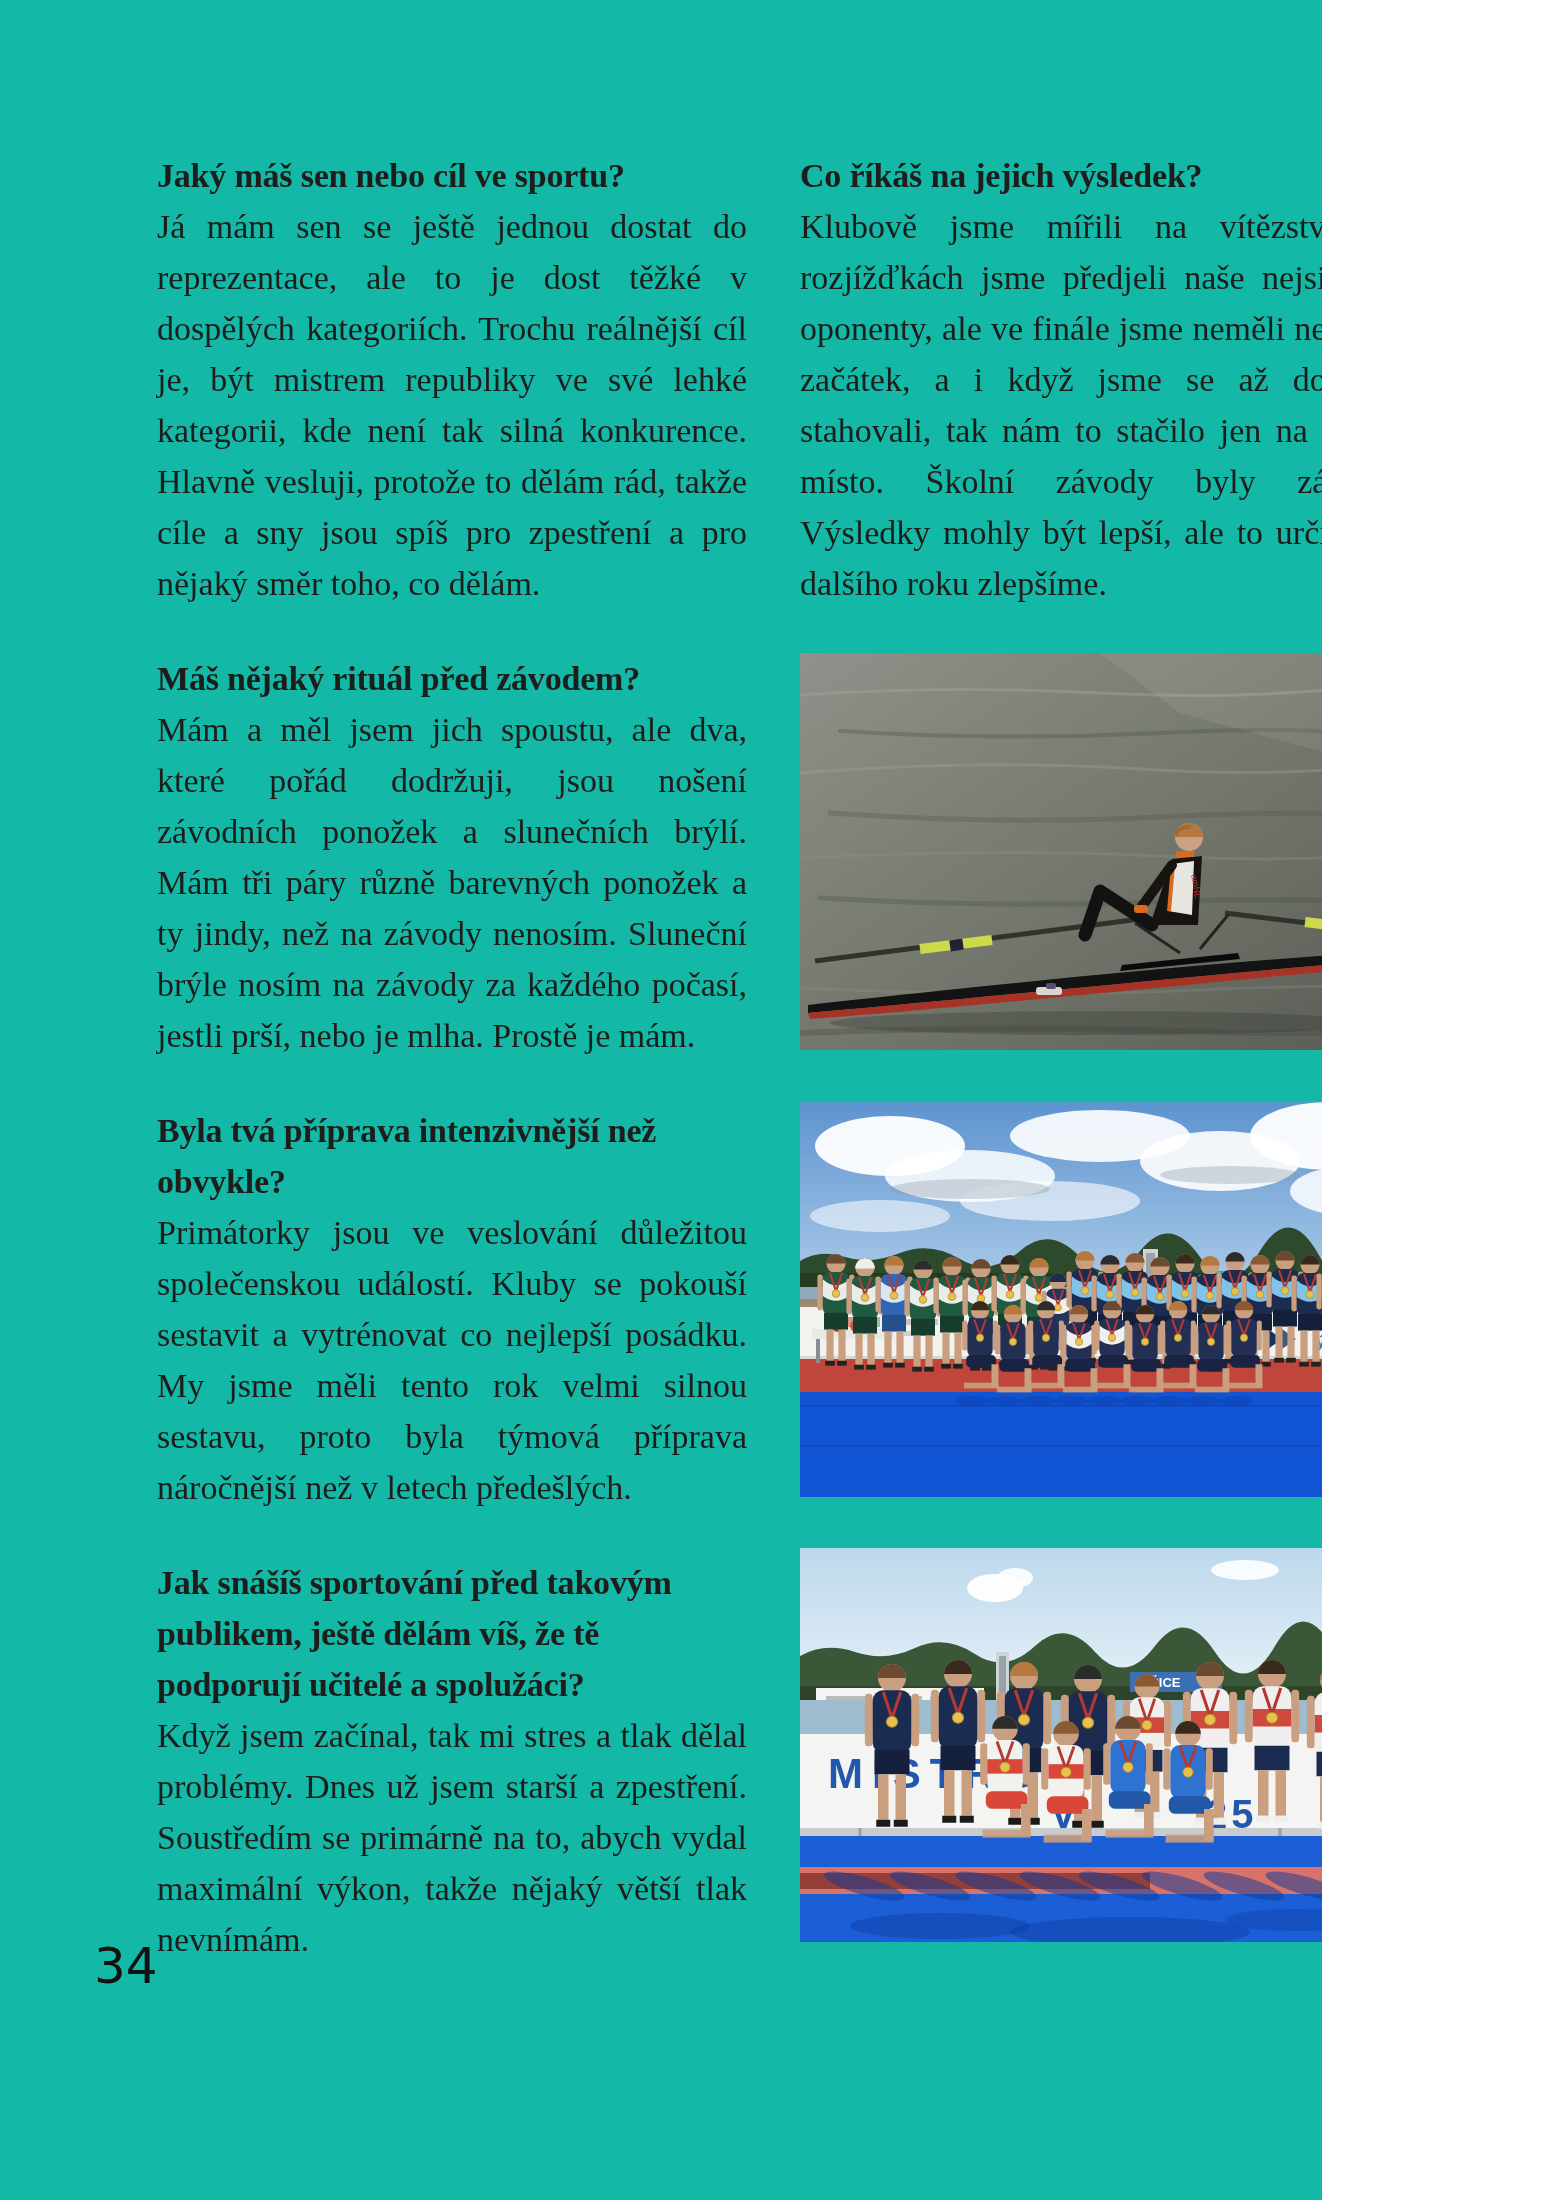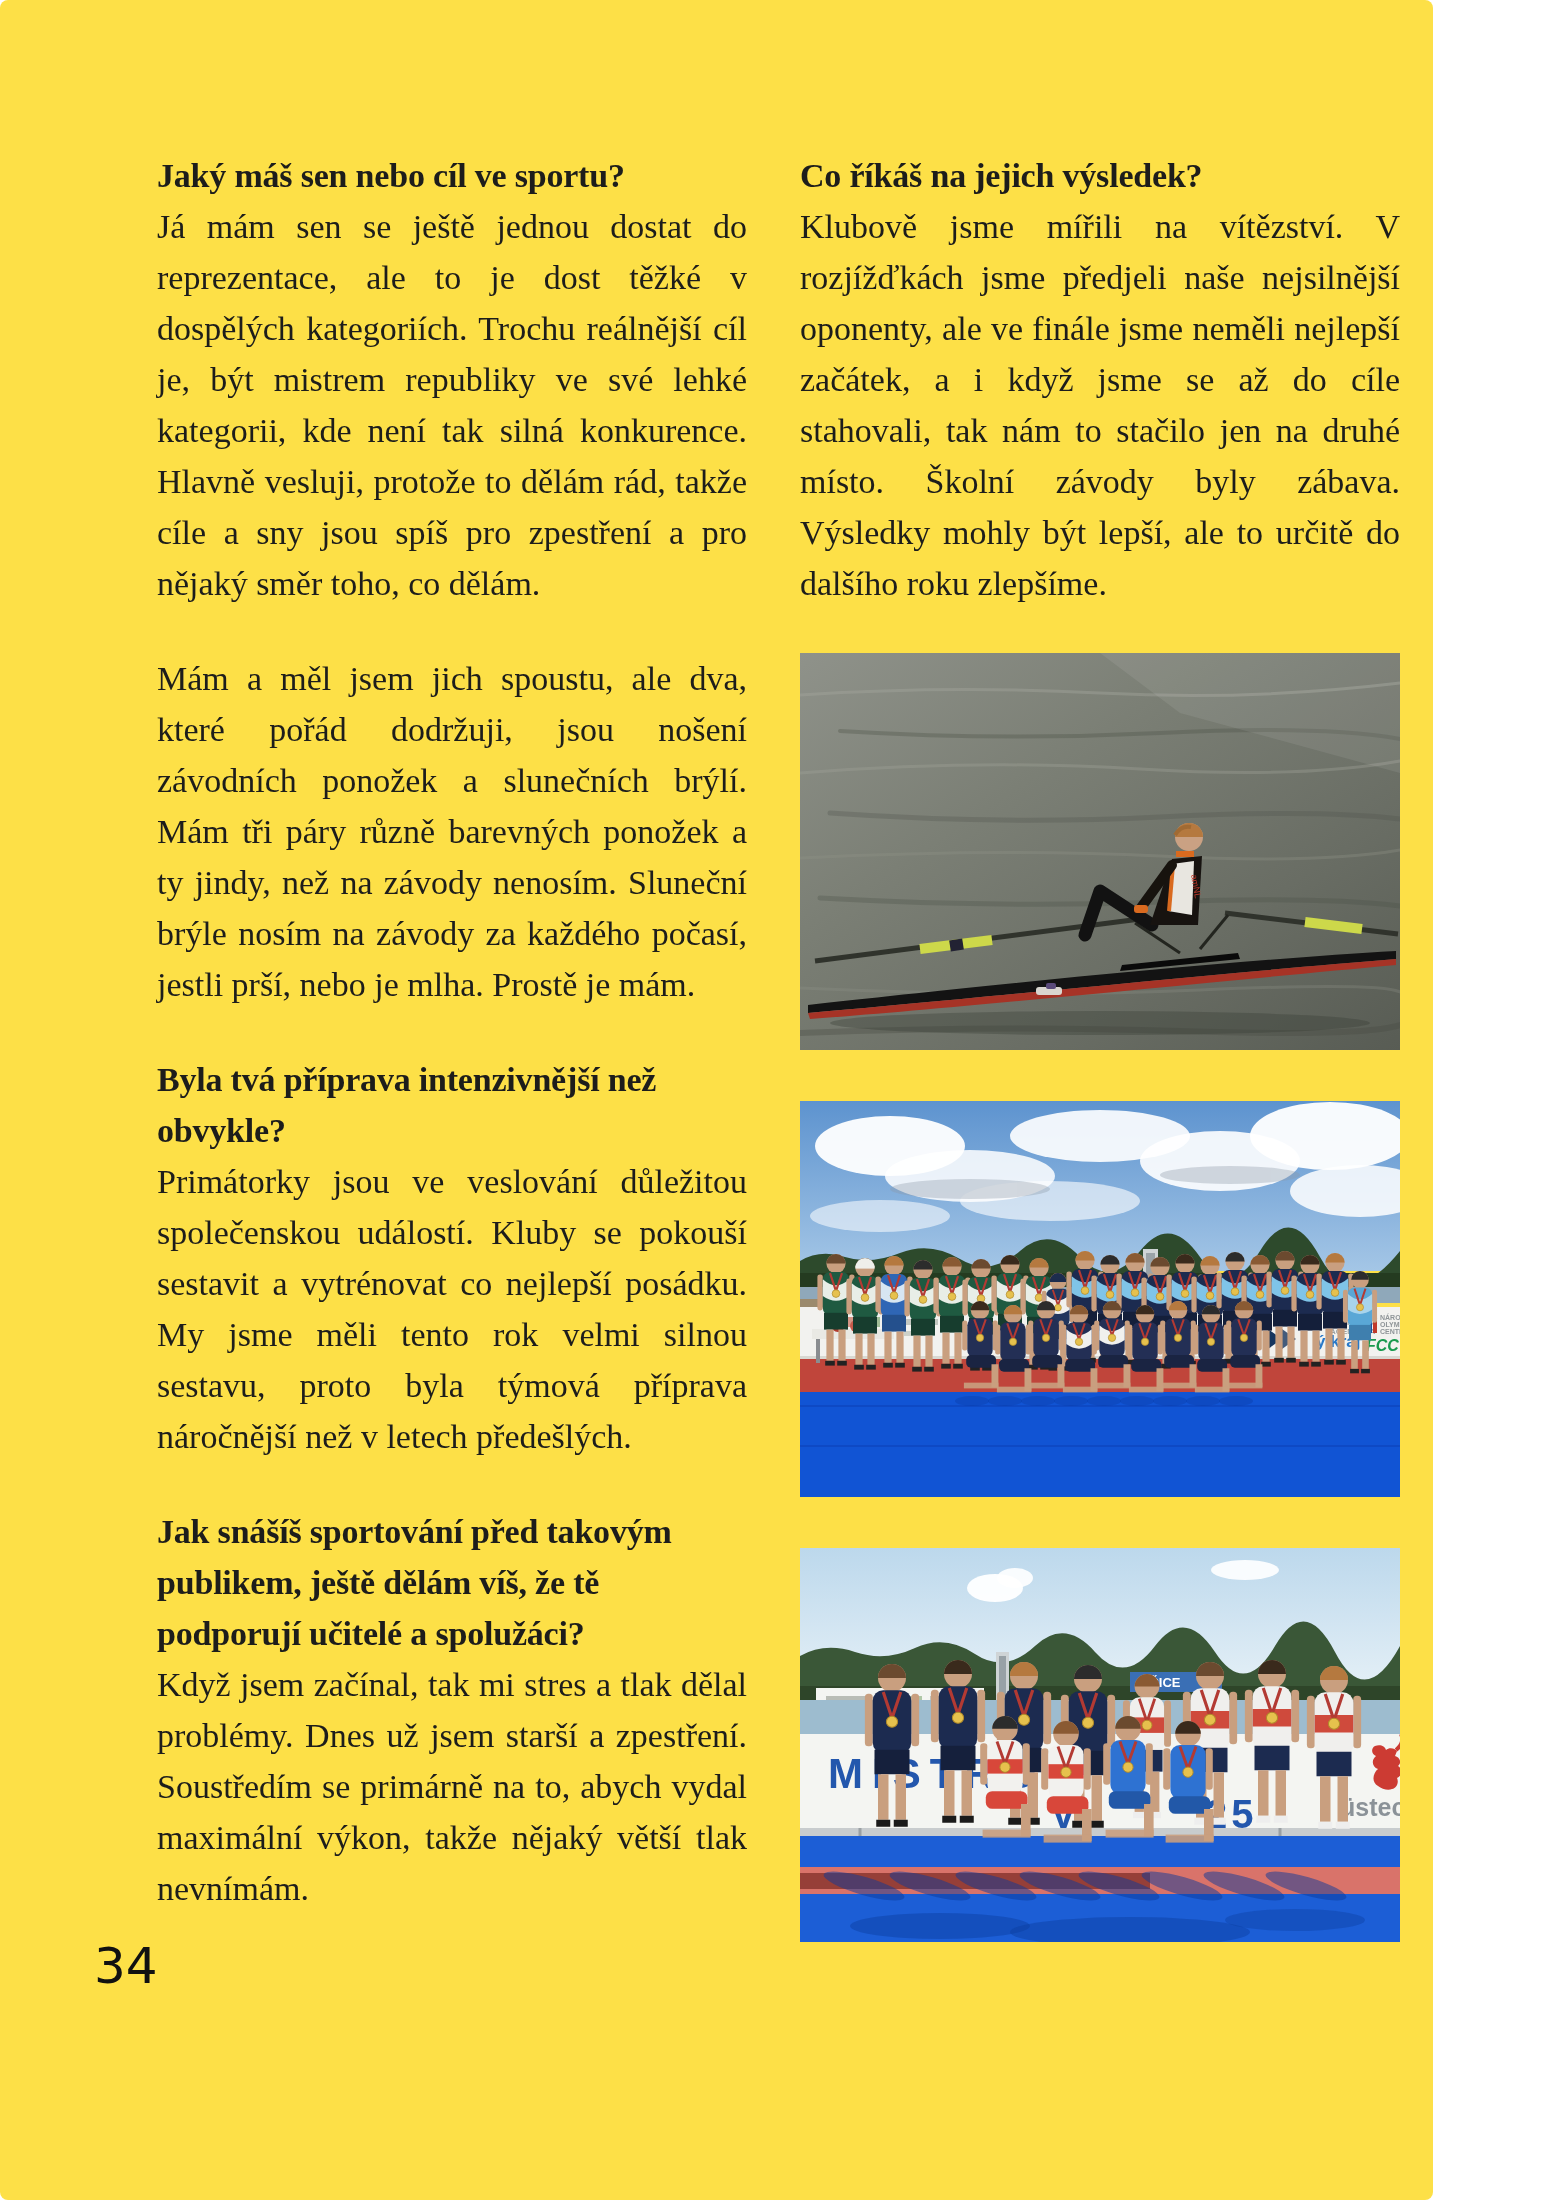--- a/index.html
+++ b/index.html
@@ -1,25 +1,24 @@
 <!DOCTYPE html>
 <html><head>
 <meta charset="utf-8">
 <style>
   * { box-sizing: border-box; }
   html, body { margin: 0; padding: 0; background: #ffffff; }
   .sheet {
     position: relative;
-    width: 1433px;
+    width: 1322px;
     height: 2200px;
-    background: #fde047;
+    background: #14b8a6;
     font-family: "Liberation Serif", serif;
     color: #1d1d1b;
     overflow: hidden;
-    border-radius: 8px;
   }
   .col { position: absolute; top: 150px; }
   .col-left  { left: 157px; width: 590px; }
   .col-right { left: 800px; width: 600px; }
   .q {
     font-size: 34px;
     line-height: 51px;
     font-weight: 700;
     margin: 0;
     letter-spacing: -0.2px;
@@ -45,20 +44,21 @@
 </style>
 </head>
 <body>
 
 <div class="sheet">
 
   <div class="col col-left">
     <h3 class="q">Jaký máš sen nebo cíl ve sportu?</h3>
     <p class="a">Já mám sen se ještě jednou dostat do reprezentace, ale to je dost těžké v dospělých kategoriích. Trochu reálnější cíl je, být mistrem republiky ve své lehké kategorii, kde není tak silná konkurence. Hlavně vesluji, protože to dělám rád, takže cíle a sny jsou spíš pro zpestření a pro nějaký směr toho, co dělám.</p>
 
+    <h3 class="q">Máš nějaký rituál před závodem?</h3>
     <p class="a">Mám a měl jsem jich spoustu, ale dva, které pořád dodržuji, jsou nošení závodních ponožek a slunečních brýlí. Mám tři páry různě barevných ponožek a ty jindy, než na závody nenosím. Sluneční brýle nosím na závody za každého počasí, jestli prší, nebo je mlha. Prostě je mám.</p>
 
     <h3 class="q">Byla tvá příprava intenzivnější než obvykle?</h3>
     <p class="a">Primátorky jsou ve veslování důležitou společenskou událostí. Kluby se pokouší sestavit a vytrénovat co nejlepší posádku. My jsme měli tento rok velmi silnou sestavu, proto byla týmová příprava náročnější než v letech předešlých.</p>
 
     <h3 class="q">Jak snášíš sportování před takovým publikem, ještě dělám víš, že tě podporují učitelé a spolužáci?</h3>
     <p class="a">Když jsem začínal, tak mi stres a tlak dělal problémy. Dnes už jsem starší a zpestření. Soustředím se primárně na to, abych vydal maximální výkon, takže nějaký větší tlak nevnímám.</p>
   </div>
 
   <div class="col col-right">

